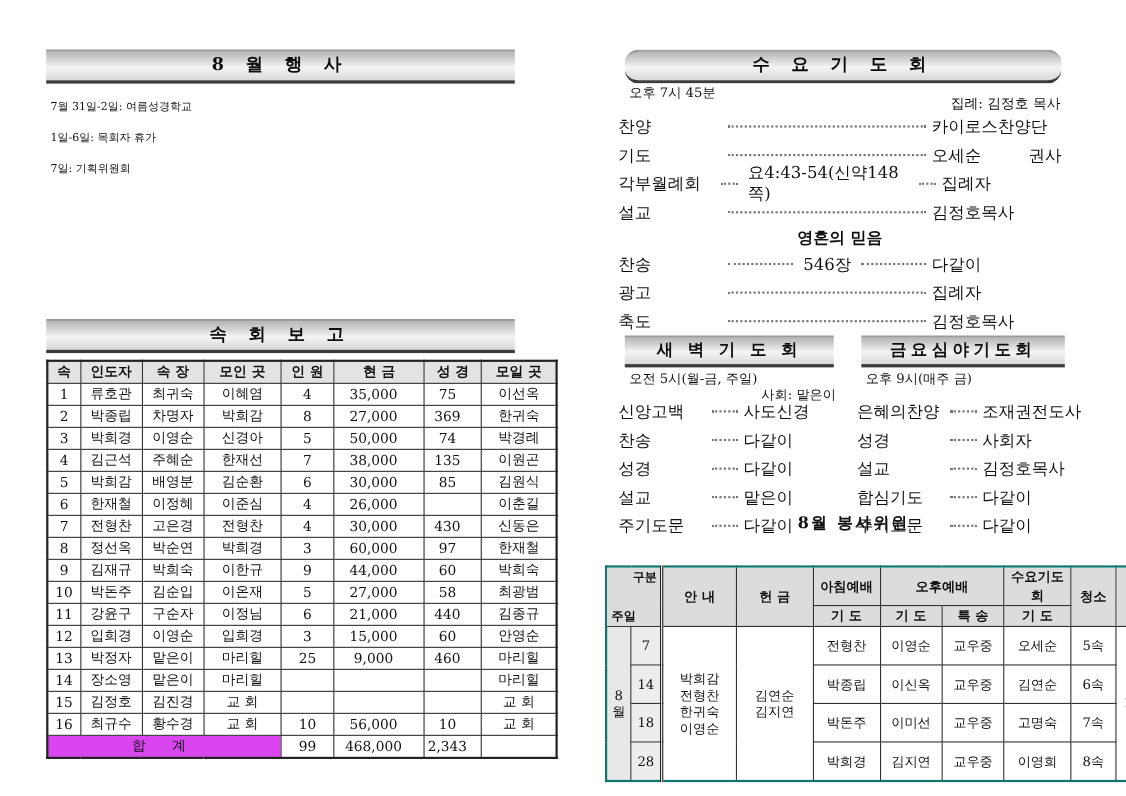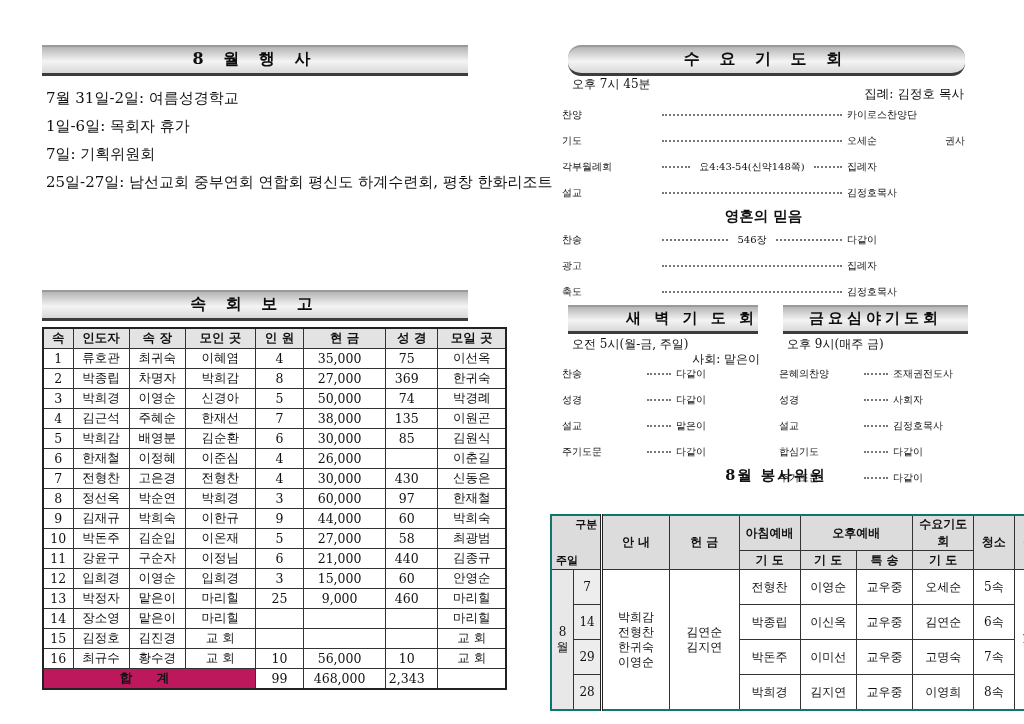--- a/index.html
+++ b/index.html
@@ -5,36 +5,36 @@
   html,body{margin:0;padding:0;background:#e9e9e9;}
   #page{position:relative;width:1024px;height:724px;background:#ffffff;
         font-family:"DejaVu Serif","Liberation Serif",serif;color:#111;overflow:hidden;}
 
   .bar{position:absolute;box-sizing:border-box;text-align:center;font-weight:bold;
        font-size:16px;letter-spacing:7px;padding:2px 0 3px;color:#0d0d0d;
        border-top:2px solid #9a9a9a;border-bottom:3px solid #3c3c3c;
        background:linear-gradient(to bottom,#b5b5b5,#f4f4f4 55%,#d8d8d8);}
   .bar.small{font-size:15px;letter-spacing:4px;}
 
-  .event-list{position:absolute;left:46px;top:84px;width:450px;font-size:15px;}
+  .event-list{position:absolute;left:46px;top:84px;width:450px;font-size:10px;}
   .event-line{line-height:28px;white-space:nowrap;}
 
   table{border-collapse:collapse;table-layout:fixed;}
   #report-table{position:absolute;left:42px;top:327px;width:465px;font-size:12.5px;
                 border:2px solid #222;}
   #report-table th,#report-table td{border:1px solid #333;height:19px;text-align:center;
                 padding:0 2px;overflow:hidden;white-space:nowrap;}
   #report-table th{background:#e3e3e3;font-weight:bold;}
   .num-right{text-align:left;padding-right:12px !important;}
-  .total-label{background:#be185d;font-weight:bold;letter-spacing:10px;}
+  .total-label{background:#d946ef;font-weight:normal;letter-spacing:10px;}
 
   .ptime{position:absolute;font-size:12px;}
   .pofficiant{position:absolute;font-size:12.5px;}
   .plines{position:absolute;}
-  .pline{display:flex;align-items:center;font-size:10px;height:26px;}
+  .pline{display:flex;align-items:center;font-size:15px;height:26px;}
   .dots{flex:1;height:0;border-top:2px dotted #777;margin:0 5px;min-width:16px;}
   .j{text-align:justify;text-align-last:justify;text-justify:inter-ideograph;
      display:inline-block;}
   .wlabel{width:95px;}
   .wvalue{width:118px;}
   .plabel2{width:80px;}
   .pvalue2{width:92px;}
   .pmid{padding:0 4px;}
   .sermon-title{position:absolute;text-align:center;font-weight:bold;font-size:14.5px;}
 
@@ -60,21 +60,20 @@
 <body>
 
 <div id="page">
 
   <div class="bar" style="left:42px;top:45px;width:426px;">8 월 행 사</div>
 
   <div class="event-list">
       <div class="event-line">7월 31일-2일: 여름성경학교</div>
       <div class="event-line">1일-6일: 목회자 휴가</div>
       <div class="event-line">7일: 기획위원회</div>
-      <div class="event-line">25일-27일: 남선교회 중부연회 연합회 평신도 하계수련회, 평창 한화리조트</div>
     </div>
 
   <div class="bar" style="left:42px;top:290px;width:426px;">속 회 보 고</div>
 
   <table id="report-table">
     <colgroup>
       <col style="width:30px">
         <col style="width:56px">
         <col style="width:56px">
       <col style="width:70px">
@@ -312,24 +311,29 @@
         <span class="dots"></span>
         <span class="j wvalue">집례자</span>
       </div>
       <div class="pline">
         <span class="j wlabel">축도</span>
         <span class="dots"></span>
         <span class="j wvalue">김정호목사</span>
       </div>
     </div>
 
-  <div class="bar small" style="left:568px;top:305px;width:190px;text-align:right;">새 벽 기 도 회</div>
+  <div class="bar small" style="left:568px;top:305px;width:190px;">새 벽 기 도 회</div>
   <div class="ptime" style="left:572px;top:336px;">오전 5시(월-금, 주일)</div>
   <div class="ptime" style="left:568px;top:351px;width:192px;text-align:right;">사회: 맡은이</div>
   <div class="plines" style="left:562px;top:361px;width:206px;">
+      <div class="pline">
+        <span class="j plabel2">신앙고백</span>
+        <span class="dots"></span>
+        <span class="j pvalue2">사도신경</span>
+      </div>
       <div class="pline">
         <span class="j plabel2">찬송</span>
         <span class="dots"></span>
         <span class="j pvalue2">다같이</span>
       </div>
       <div class="pline">
         <span class="j plabel2">성경</span>
         <span class="dots"></span>
         <span class="j pvalue2">다같이</span>
       </div>
@@ -430,21 +434,21 @@
         </tr>
         <tr>
           <td class="daycol">14</td>
           <td>박종립</td>
           <td>이신옥</td>
           <td>교우중</td>
           <td>김연순</td>
           <td>6속</td>
         </tr>
         <tr>
-          <td class="daycol">29</td>
+          <td class="daycol">18</td>
           <td>박돈주</td>
           <td>이미선</td>
           <td>교우중</td>
           <td>고명숙</td>
           <td>7속</td>
         </tr>
         <tr>
           <td class="daycol">28</td>
           <td>박희경</td>
           <td>김지연</td>

